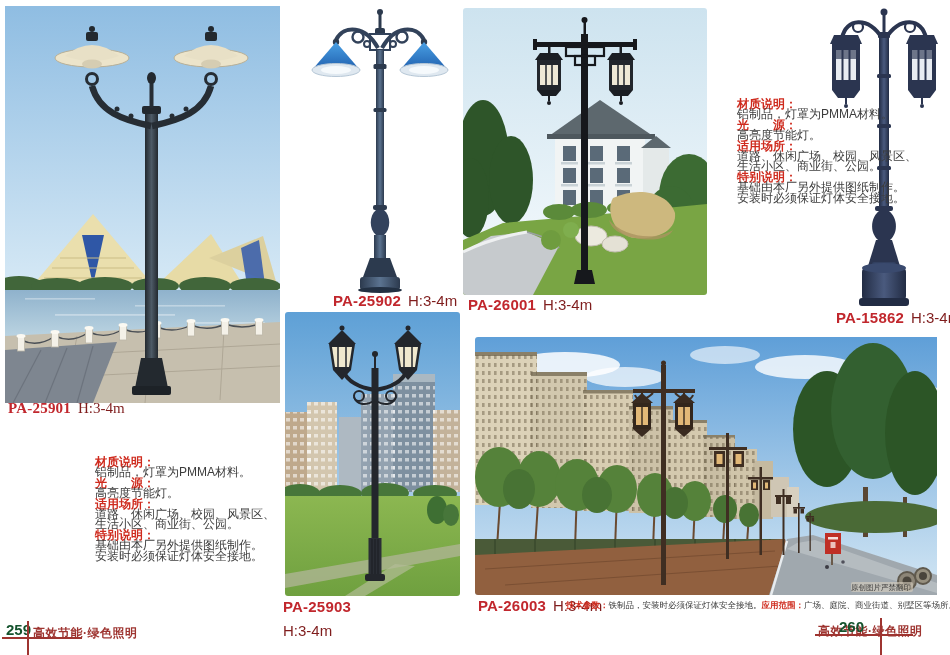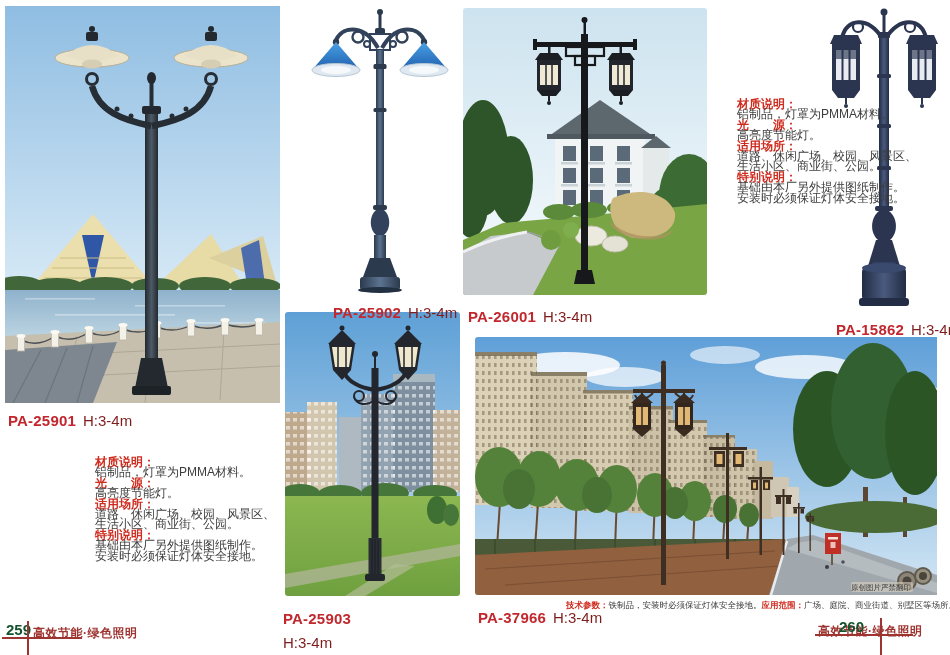--- a/index.html
+++ b/index.html
@@ -6,21 +6,21 @@
   html,body { margin:0; padding:0; background:#d9d9d9; }
   .page {
     position:relative; width:950px; height:655px; margin:0 auto;
     background:#ffffff; overflow:hidden;
     font-family:"Liberation Sans","DejaVu Sans",sans-serif;
   }
   .abs { position:absolute; }
   .photo { position:absolute; overflow:hidden; border-radius:3px; }
   .photo svg { display:block; }
   .label { position:absolute; display:flex; align-items:baseline; gap:7px; white-space:nowrap; }
-  .code { font-weight:bold; font-size:15px; color:#c1272d; letter-spacing:.2px;margin-top:12px; }
+  .code { font-weight:bold; font-size:15px; color:#c1272d; letter-spacing:.2px; }
   .hgt  { font-size:15px; color:#7f1d1d; }
   .spec { position:absolute; font-size:12px; line-height:10.4px; color:#3c3c3c; white-space:nowrap; }
   .spec .rh { color:#cf2b1e; font-weight:bold; }
   .tech { position:absolute; font-size:8.5px; color:#3c3c3c; white-space:nowrap; }
   .tech .rh { color:#cf2b1e; font-weight:bold; }
   .pgnum  { position:absolute; font-size:15px; font-weight:bold; color:#14532d; }
   .slogan { position:absolute; font-size:12px; font-weight:bold; color:#9e3430; letter-spacing:.5px; }
   .vline  { position:absolute; width:1.5px; background:#9e3430; }
   .hline  { position:absolute; height:1.5px; background:#9e3430; }
 </style>
@@ -577,42 +577,42 @@
       <rect x="355.5" y="205" width="5" height="6" fill="#ffffff" opacity="0.7"></rect>
       <circle cx="432" cy="244" r="9" fill="#8d8678" stroke="#5f594d" stroke-width="2"></circle>
       <circle cx="432" cy="244" r="4.5" fill="#4a453c"></circle>
       <circle cx="448" cy="239" r="8" fill="#97907f" stroke="#5f594d" stroke-width="2"></circle>
       <circle cx="448" cy="239" r="4" fill="#4a453c"></circle>
       <rect x="376" y="245" width="62" height="10" rx="2" fill="#d8d0c0" opacity="0.6"></rect>
       <text x="436" y="253" text-anchor="end" font-size="7.5" fill="#2a2a2a" opacity="0.9">原创图片严禁翻印</text>
     </svg>
   </div>
 
-  <div class="label" style="left:8px; top:400px;">
+  <div class="label" style="left:8px; top:400px;font-family:Liberation Serif, serif;">
     <span class="code">PA-25901</span>
     <span class="hgt">H:3-4m</span>
   </div>
   <div class="label" style="left:333px; top:292px;">
     <span class="code">PA-25902</span>
     <span class="hgt">H:3-4m</span>
   </div>
   <div class="label" style="left:468px; top:296px;justify-content:center;">
     <span class="code">PA-26001</span>
     <span class="hgt">H:3-4m</span>
   </div>
   <div class="label" style="left:836px; top:309px;">
     <span class="code">PA-15862</span>
     <span class="hgt">H:3-4m</span>
   </div>
   <div class="label" style="left:283px; top:598px;flex-direction:column;">
     <span class="code">PA-25903</span>
     <span class="hgt">H:3-4m</span>
   </div>
   <div class="label" style="left:478px; top:597px;">
-    <span class="code">PA-37966</span>
+    <span class="code">PA-26003</span>
     <span class="hgt">H:3-4m</span>
   </div>
 
   <div class="spec" style="left:95px; top:457px;">
     <div class="rh">材质说明：</div>
     <div>铝制品，灯罩为PMMA材料。</div>
     <div class="rh">光　　源：</div>
     <div>高亮度节能灯。</div>
     <div class="rh">适用场所：</div>
     <div>道路、休闲广场、校园、风景区、</div>

